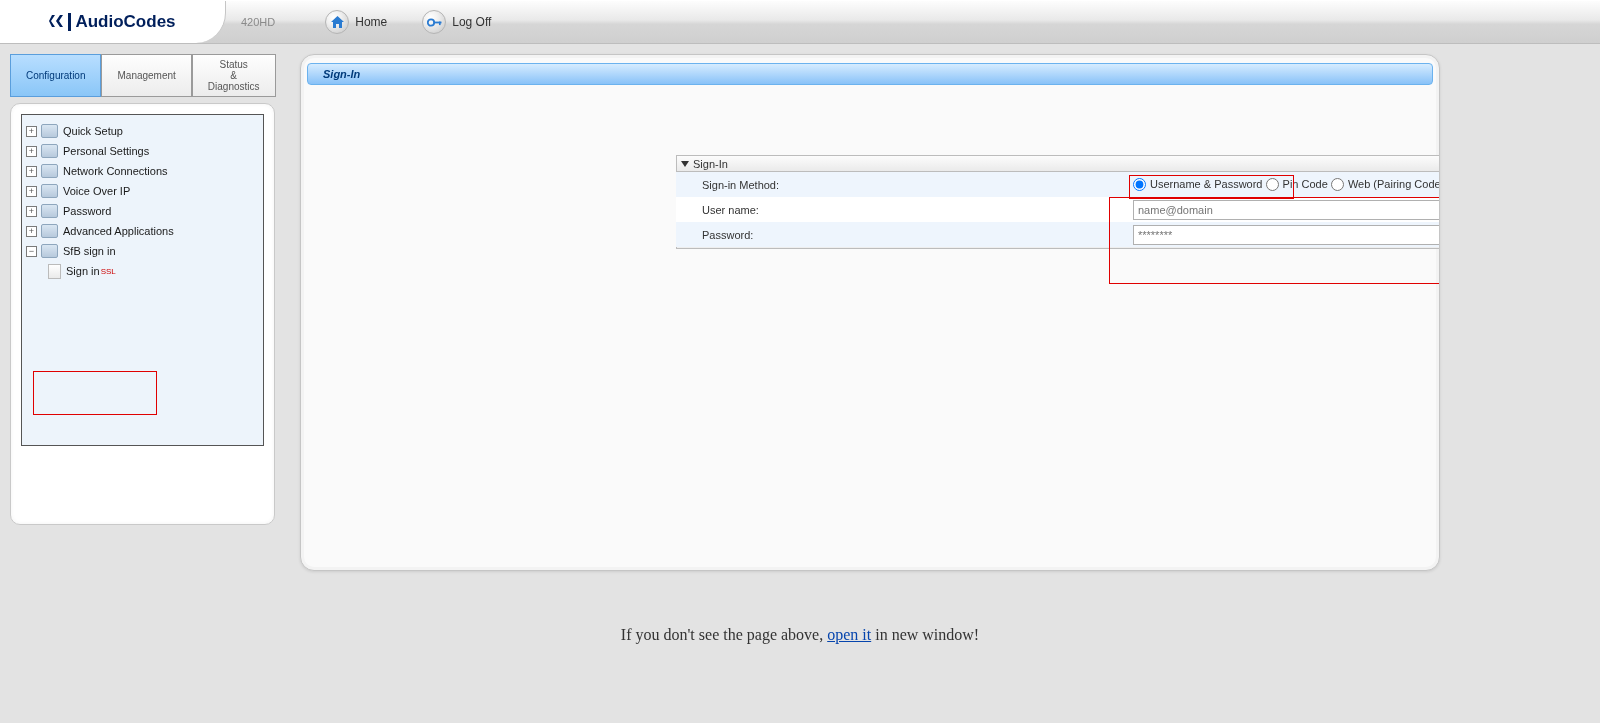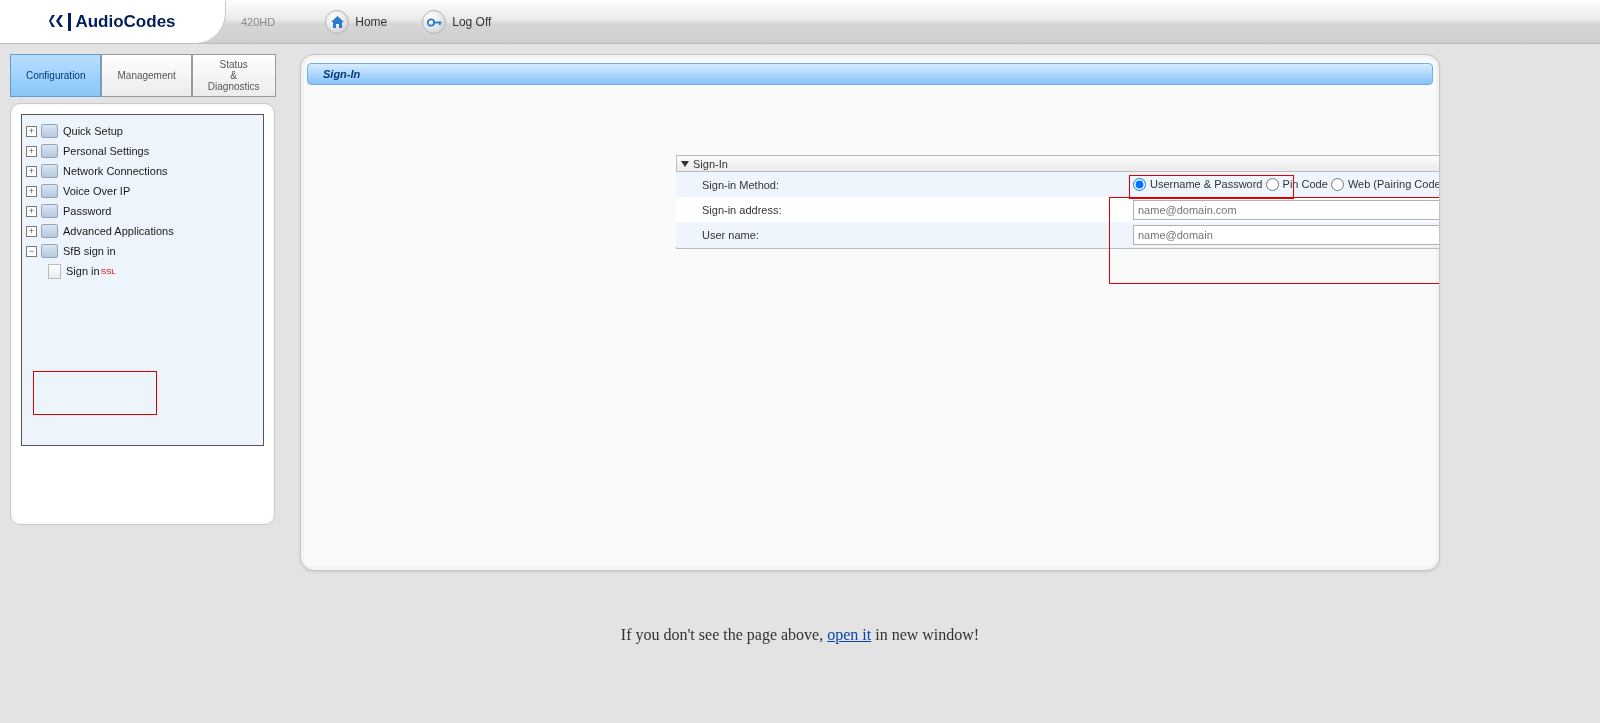--- a/index.html
+++ b/index.html
@@ -199,26 +199,26 @@
           <tbody>
               <tr>
             <td class="lbl">Sign-in Method:</td>
             <td class="fld radios">
               <label><input type="radio" name="m" checked="" style=""><span>Username &amp; Password</span></label>
               <label><input type="radio" name="m" style=""><span>Pin Code</span></label>
               <label><input type="radio" name="m" style=""><span>Web (Pairing Code)</span></label>
             </td>
           </tr>
           <tr>
-            <td class="lbl">Sign-in address:</td>
-            <td class="fld"><input type="text" placeholder="name@domain.com" style=""></td>
+            <td class="lbl">User name:</td>
+            <td class="fld"><input type="text" placeholder="name@domain" style=""></td>
           </tr>
           <tr>
-            <td class="lbl">User name:</td>
-            <td class="fld"><input type="text" placeholder="name@domain" style=""></td>
+            <td class="lbl">Password:</td>
+            <td class="fld"><input type="text" placeholder="********" style=""></td>
           </tr>
         </tbody>
           </table>
         <div class="sect-foot"></div>
 
       </div>
 
       <div class="hl-box2"></div>
       <div class="hl-box3"></div>
     </div>

